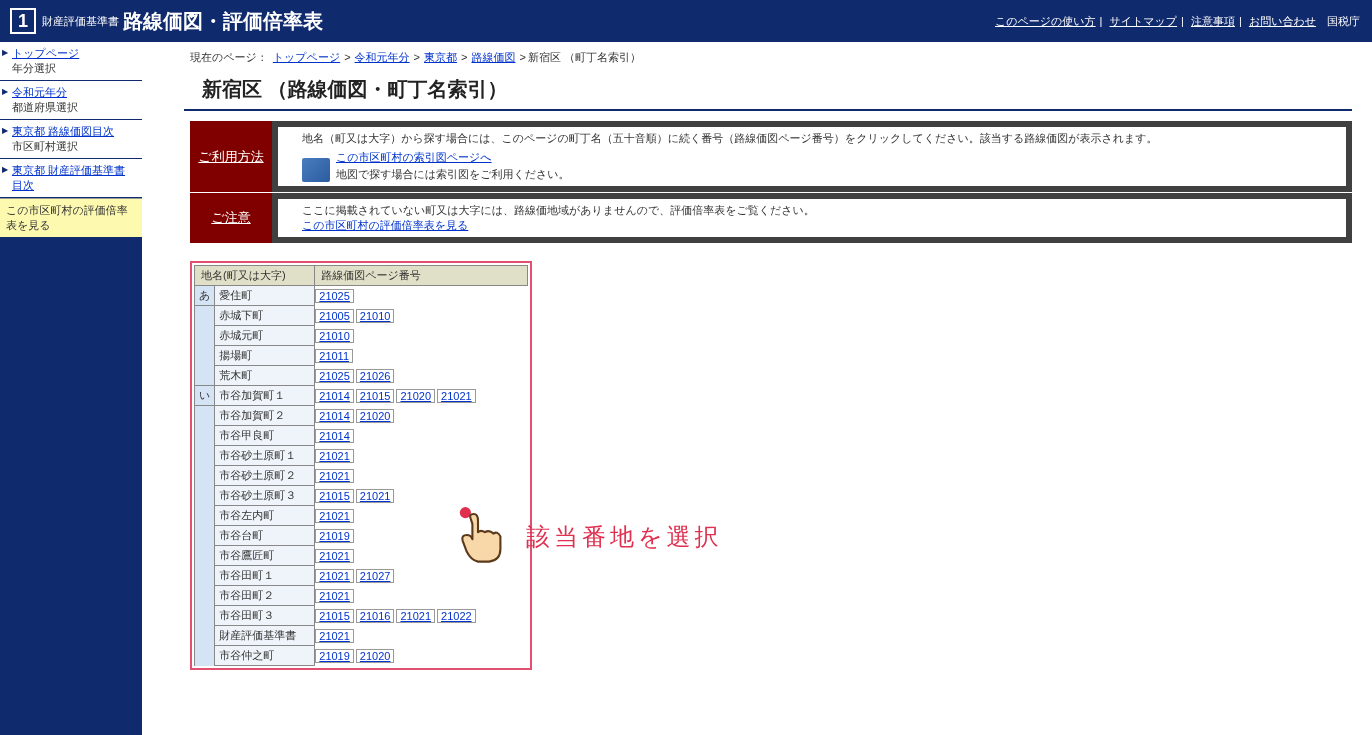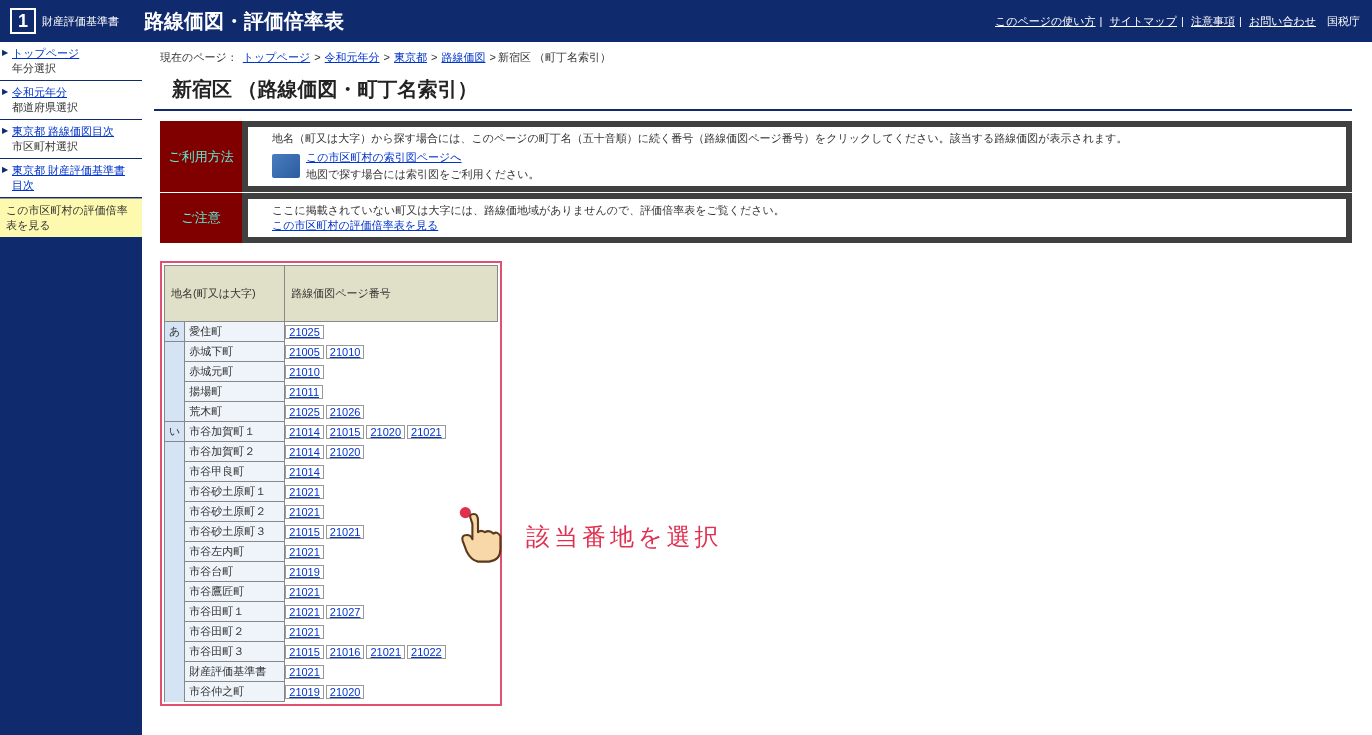--- a/index.html
+++ b/index.html
@@ -1,47 +1,47 @@
 <!DOCTYPE html>
 <html><head>
 <meta charset="utf-8">
 <style>
   * { box-sizing: border-box; }
   body { margin: 0; font-family: "MS PGothic", "Hiragino Kaku Gothic Pro", sans-serif; font-size: 12px; background: #fff; }
   .header { background: #102a6e; color: #fff; height: 42px; display: flex; align-items: center; justify-content: space-between; padding: 0 10px; }
   .header-left { display: flex; align-items: center; }
   .logo-box { border: 2px solid #fff; width: 26px; height: 26px; display: flex; align-items: center; justify-content: center; font-size: 18px; font-weight: bold; margin-right: 6px; }
   .header-small { font-size: 11px; margin-right: 4px; font-family: Liberation Serif, serif; }
-  .header-title { font-size: 20px; font-weight: bold; margin-left: 21px; }
+  .header-title { font-size: 20px; font-weight: bold; }
   .header-right { font-size: 11px; }
   .header-right a { color: #fff; text-decoration: underline; margin: 0 2px; cursor: pointer; }
   .header-right .sep { color: #fff; margin: 0 2px; }
-  .container { display: flex; }
+  .container { display: flex; gap: 30px; }
   .sidebar { width: 142px; background: #102a6e; min-height: 693px; }
   .side-item { background: #fff; border-bottom: 1px solid #102a6e; padding: 4px 6px; position: relative; }
   .side-item::before { content: "▶"; color: #102a6e; font-size: 8px; position: absolute; left: 2px; top: 6px; }
   .side-item { padding-left: 12px; }
   .side-link { color: #0033cc; text-decoration: underline; cursor: pointer; display: block; font-size: 11px; }
   .side-sub { color: #333; font-size: 11px; }
   .side-yellow { background: #fdfab0; padding: 4px 6px; font-size: 11px; color: #333; border-top: 1px solid #999;}
   .main { flex: 1; padding: 0 0 0 0; background: #fff; }
   .breadcrumb { padding: 8px 18px 4px 18px; font-size: 11px; color: #333; border-bottom: 1px solid #fff;}
   .breadcrumb a { color: #0033cc; text-decoration: underline; margin: 0 2px; cursor: pointer; }
   .breadcrumb .bc-sep { color: #333; margin: 0 2px; }
   .page-title { font-size: 20px; font-weight: bold; padding: 6px 18px 6px 18px; border-bottom: 2px solid #102a6e; margin: 0 20px 10px 12px; color: #222; }
   .info-row { display: flex; margin: 0 20px 1px 18px; }
-  .info-label { background: #800000; color: #5eead4; width: 82px; display: flex; align-items: center; justify-content: center; font-size: 13px; flex-shrink: 0; }
+  .info-label { background: #800000; color: #ffffff; width: 82px; display: flex; align-items: center; justify-content: center; font-size: 13px; flex-shrink: 0; text-decoration: underline; }
   .info-body { border: 6px solid #404040; flex: 1; padding: 4px 24px; font-size: 11px; color: #333; }
   .info-body a { color: #0033cc; text-decoration: underline; cursor: pointer; }
-  .info-body-inner { display: flex; align-items: center; }
+  .info-body-inner { display: flex; align-items: flex-end; }
   .map-thumb { width: 28px; height: 24px; background: linear-gradient(135deg,#4a7cc0,#2a5c9f); margin-right: 6px; flex-shrink: 0; border-radius:2px; }
   .info-stack { display: flex; flex-direction: column; gap:2px;}
   .table-wrap { margin: 18px 0 0 18px; border: 2px solid #e05070; width: 342px; padding:2px; position: relative; background:#fff;}
   table.places { border-collapse: collapse; width: 100%; }
-  table.places th { background: #e0e0c8; border: 1px solid #888; padding: 20px 6px; font-size: 11px; text-align: left; font-weight: normal; color:#333;}
+  table.places th { background: #e0e0c8; border: 1px solid #888; padding: 2px 6px; font-size: 11px; text-align: left; font-weight: normal; color:#333;}
   table.places td { border: 1px solid #888; padding: 2px 4px; font-size: 11px; color: #333; vertical-align: middle; background:#fff;}
   table.places td.kana { background: #d4e4f4; text-align: center; width: 14px; font-weight: normal; }
   table.places td.name { width: 100px; background: #eef4fa;}
   .page-links { display:flex; flex-wrap:wrap; gap:2px;}
   .page-links .pl { border: 1px solid #999; padding: 0 3px; color: #0033cc; text-decoration: underline; cursor: pointer; font-size: 11px; background:#fff;}
   .overlay { position: absolute; left: 450px; top: 500px; display: flex; align-items: center; pointer-events:none;}
   .hand-cursor svg { width: 70px; height: 70px; }
   .overlay-text { color: #e03050; font-size: 24px; margin-left: 6px; letter-spacing: 4px; }
   .info-wrap { margin: 0 0 16px 0;}
 </style>

